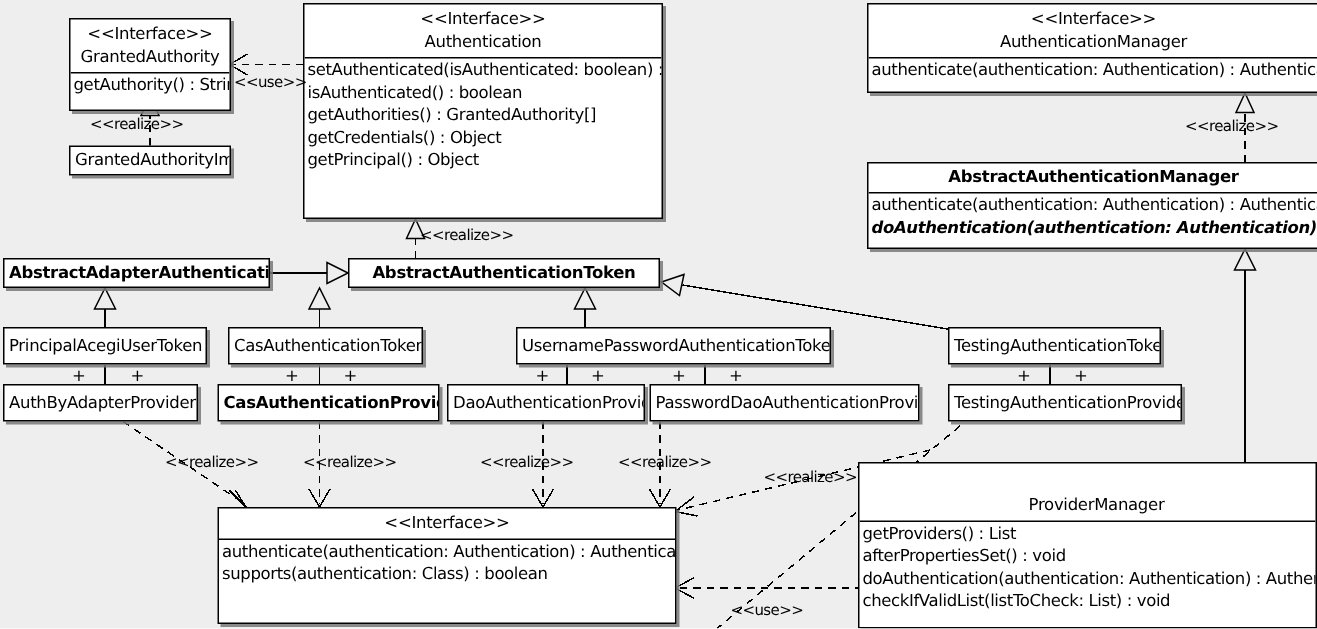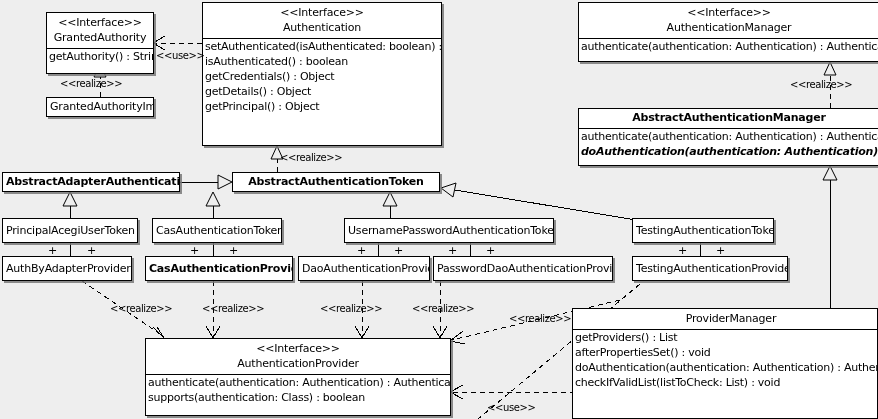--- a/index.html
+++ b/index.html
@@ -196,22 +196,22 @@
 
   <div class="node" style="left:202px; top:2px; width:240px; height:144px;">
     <div class="nm-head">
       <span class="stereo">&lt;&lt;Interface&gt;&gt;</span>
       <span class="cname">Authentication</span>
     </div>
     <div class="sep"></div>
     <div class="ops">
       <div class="op">setAuthenticated(isAuthenticated: boolean) : void</div>
       <div class="op">isAuthenticated() : boolean</div>
+      <div class="op">getAuthorities() : GrantedAuthority[]</div>
       <div class="op">getCredentials() : Object</div>
-      <div class="op">getDetails() : Object</div>
       <div class="op">getPrincipal() : Object</div>
     </div>
   </div>
 
   <div class="node" style="left:578px; top:2px; width:302px; height:60px;">
     <div class="nm-head">
       <span class="stereo">&lt;&lt;Interface&gt;&gt;</span>
       <span class="cname">AuthenticationManager</span>
     </div>
     <div class="sep"></div>
@@ -293,31 +293,30 @@
 
   <div class="node simple" style="left:632px; top:256px; width:156px; height:25px;">
     <div class="nm-head" style="line-height:21px;">
       <span class="cname">TestingAuthenticationProvider</span>
     </div>
   </div>
 
   <div class="node" style="left:145px; top:338px; width:306px; height:78px;">
     <div class="nm-head">
       <span class="stereo">&lt;&lt;Interface&gt;&gt;</span>
-      <span class="cname">AuthenticationProvider</span>
     </div>
     <div class="sep"></div>
     <div class="ops">
       <div class="op">authenticate(authentication: Authentication) : Authentication</div>
       <div class="op">supports(authentication: Class) : boolean</div>
     </div>
   </div>
 
   <div class="node" style="left:572px; top:308px; width:306px; height:111px;">
-    <div class="nm-head" style="padding-top:2px;margin-left:12px;">
+    <div class="nm-head" style="padding-top:20px;margin-left:12px;">
       <span class="cname">ProviderManager</span>
     </div>
     <div class="sep"></div>
     <div class="ops">
       <div class="op">getProviders() : List</div>
       <div class="op">afterPropertiesSet() : void</div>
       <div class="op">doAuthentication(authentication: Authentication) : Authentication</div>
       <div class="op">checkIfValidList(listToCheck: List) : void</div>
     </div>
   </div>

